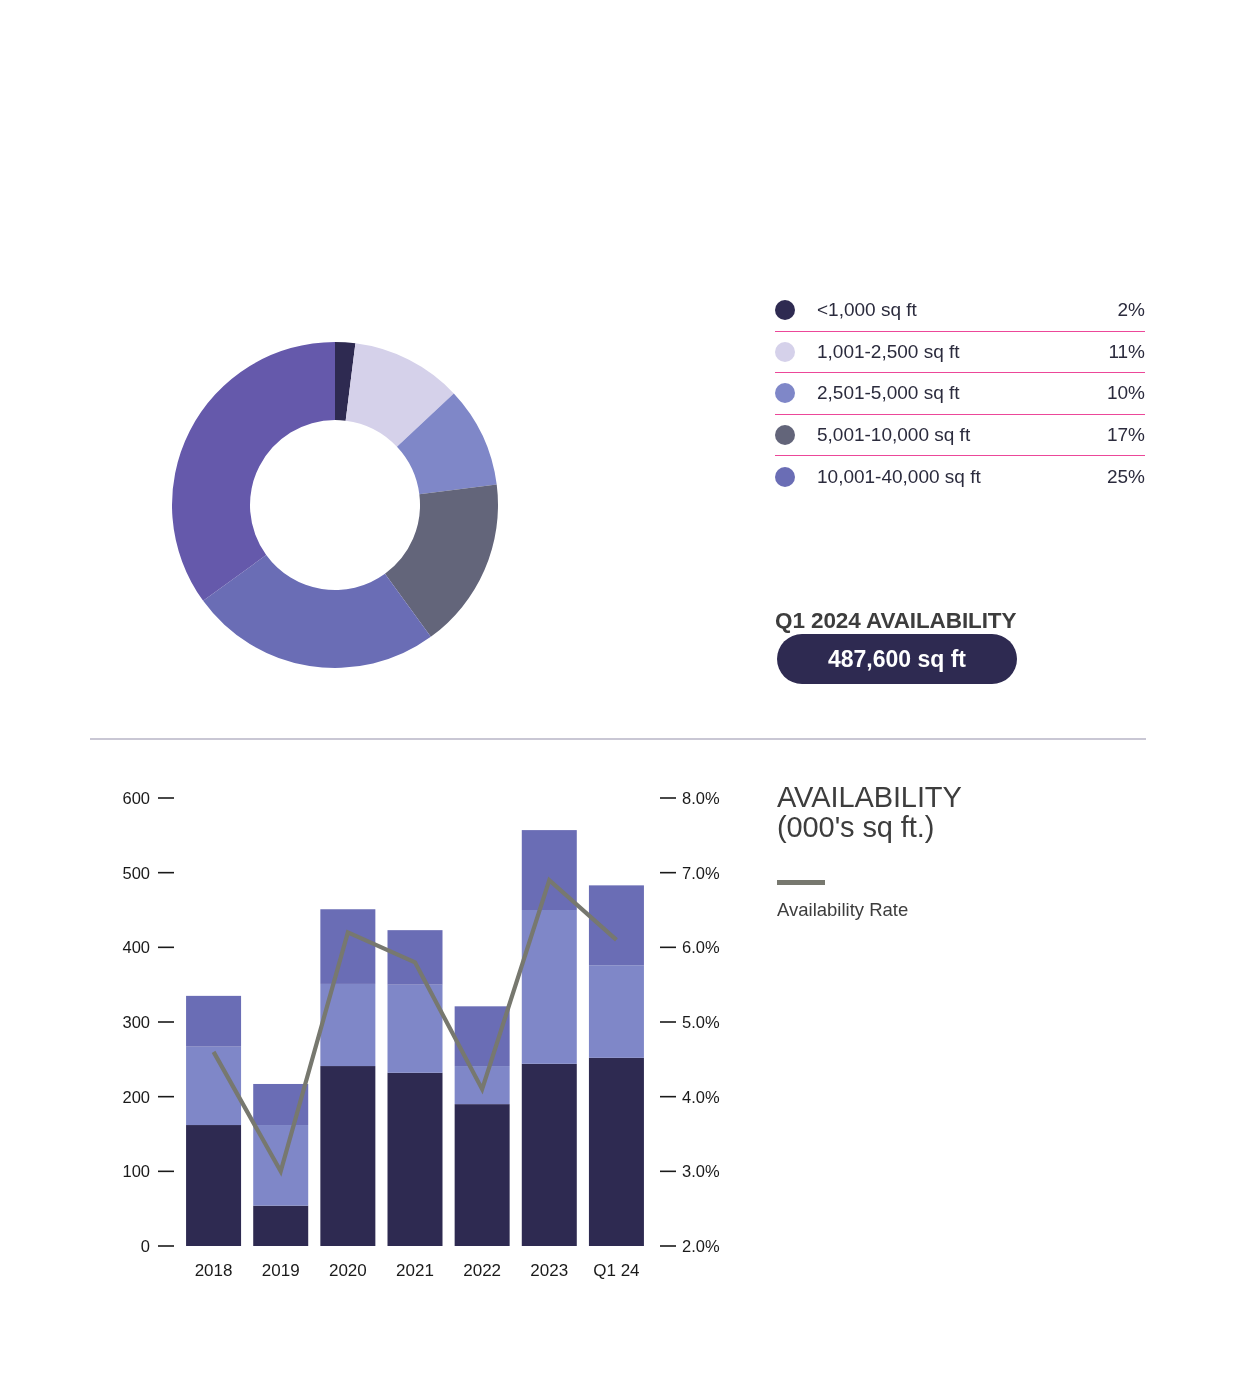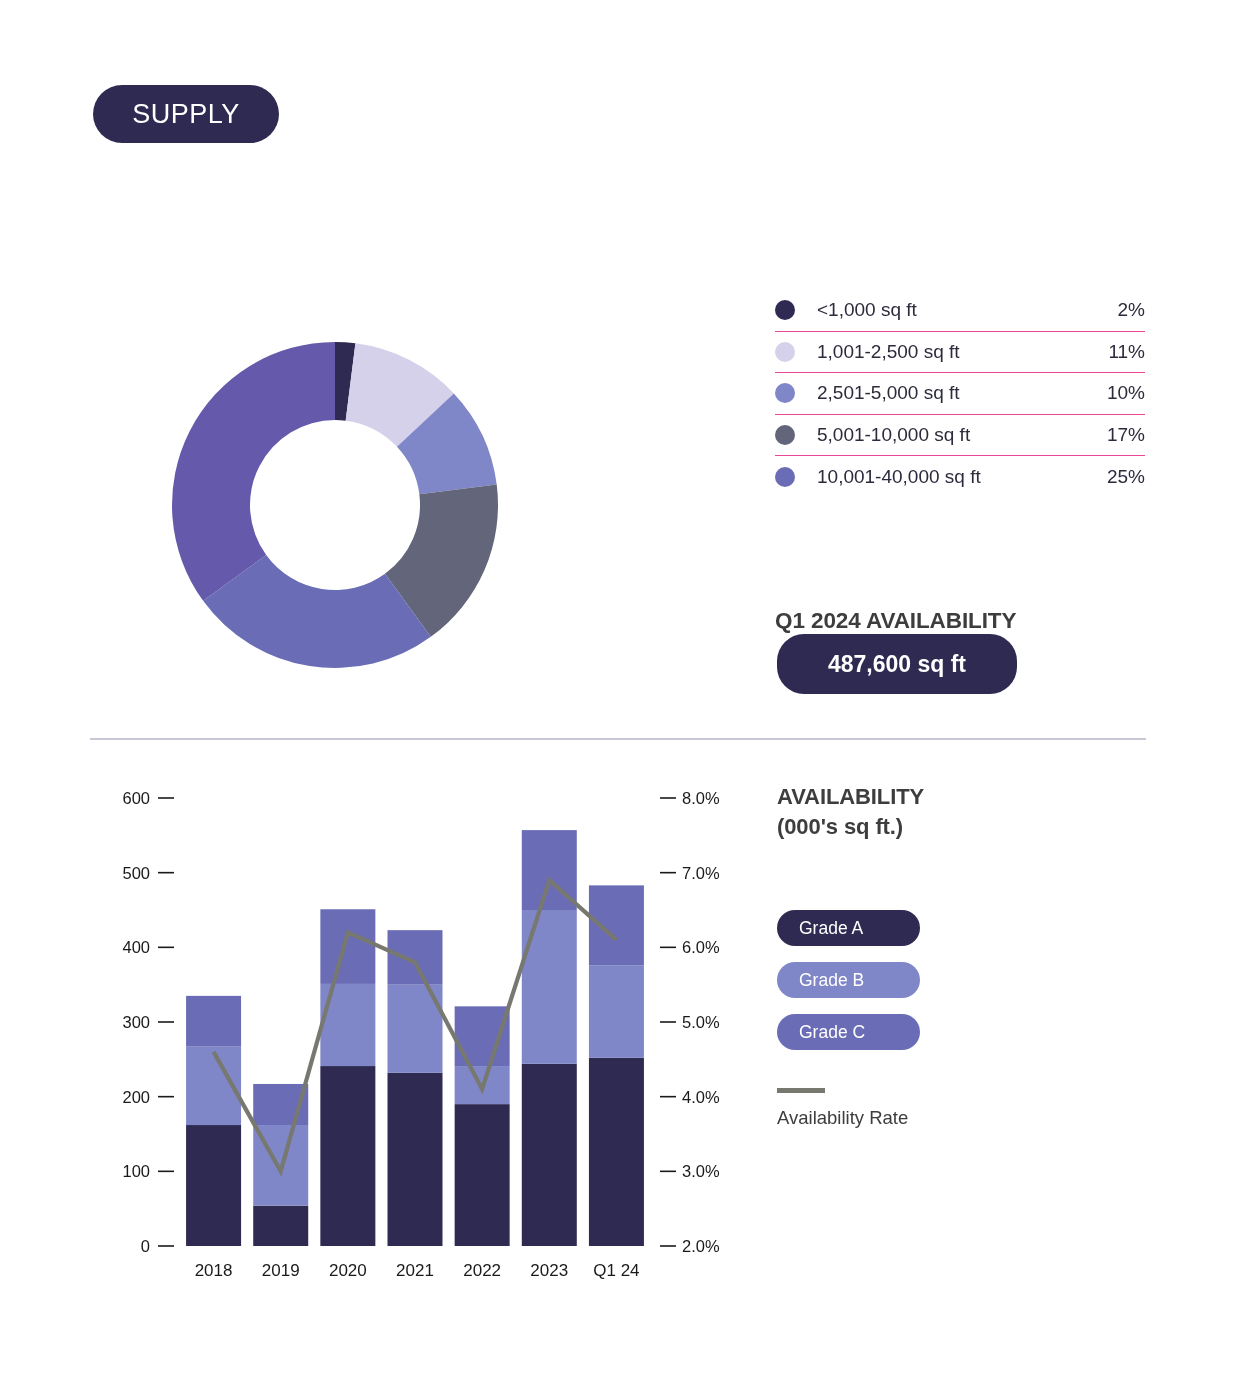--- a/index.html
+++ b/index.html
@@ -77,21 +77,21 @@
   
   #avail-head {
     position: absolute;
     left: 775px; top: 608px;
     font-size: 22.5px; font-weight: bold; color: #3d3d3d;
     letter-spacing: -0.1px;
   }
   #avail-pill {
     position: absolute;
     left: 777px; top: 634px;
-    width: 240px; height: 60px;
+    width: 240px; height: 50px;
     background: #2e2a51;
     border-radius: 27px;
     display: flex; align-items: center; justify-content: center;
   }
   #avail-pill span { color: #fff; font-size: 23px; font-weight: bold; }
 
   
   #divider {
     position: absolute;
     left: 90px; top: 738px;
@@ -99,21 +99,21 @@
     background: #c9c7d4;
   }
 
   
   #bar-chart { position: absolute; left: 100px; top: 780px; width: 640px; height: 500px; }
   #bar-chart svg { display: block; }
 
   
   #bar-legend { position: absolute; left: 777px; top: 782px; width: 260px; }
   #bar-legend .bl-title {
-    font-size: 22px; font-weight: bold; color: #3d3d3d;
+    font-size: 29px; font-weight: normal; color: #3d3d3d;
     line-height: 30px; letter-spacing: -0.1px;
   }
   .grade-pill {
     width: 143px; height: 36px;
     border-radius: 18px;
     display: flex; align-items: center;
     padding-left: 22px;
     color: #ffffff;
     font-size: 17.5px;
     margin-top: 16px;
@@ -128,23 +128,20 @@
     margin-top: 14px;
     font-size: 18.5px;
     color: #3d3d3d;
   }
 </style>
 </head>
 <body>
 
 <div id="page">
 
-  <div class="supply-pill">
-    <span>SUPPLY</span>
-  </div>
 
 
   <div id="donut-wrap">
     <svg width="330" height="330" viewBox="0 0 330 330">
       <g id="donut-slices">
           <path d="M 165 2 A 163 163 0 0 1 185.4293170709816 3.2853036857401037 L 175.65332485296585 80.67025038826938 A 85 85 0 0 0 165 80 Z" fill="#2e2a51"></path>
           <path d="M 185.4293170709816 3.2853036857401037 A 163 163 0 0 1 283.8218862696901 53.41882173362376 L 226.96233333081997 106.81349599606148 A 85 85 0 0 0 175.65332485296585 80.67025038826938 Z" fill="#d5d1ea"></path>
           <path d="M 283.8218862696901 53.41882173362376 A 163 163 0 0 1 326.71469631425987 144.57068292901843 L 249.32974961173062 154.34667514703415 A 85 85 0 0 0 226.96233333081997 106.81349599606148 Z" fill="#7f87c8"></path>
           <path d="M 326.71469631425987 144.57068292901843 A 163 163 0 0 1 260.80899612367307 296.86977008311646 L 214.9617464448602 233.76644452187054 A 85 85 0 0 0 249.32974961173062 154.34667514703415 Z" fill="#63657a"></path>
           <path d="M 260.80899612367307 296.86977008311646 A 163 163 0 0 1 33.13022991688359 260.8089961236731 L 96.23355547812947 214.96174644486024 A 85 85 0 0 0 214.9617464448602 233.76644452187054 Z" fill="#6a6db5"></path>
@@ -258,28 +255,17 @@
           <text x="516.4285714285714" y="496" text-anchor="middle" font-size="17" fill="#1a1a1a" font-family="&quot;Liberation Sans&quot;, sans-serif">Q1 24</text>
         </g>
     </svg>
   </div>
 
   <div id="bar-legend">
     <div class="bl-title">
       <div>AVAILABILITY</div>
       <div>(000's sq ft.)</div>
     </div>
-    <div id="grade-pills">
-        <div class="grade-pill" id="grade-a-pill" style="background: rgb(46, 42, 81);">
-          <span>Grade A</span>
-        </div>
-        <div class="grade-pill" style="background: rgb(127, 135, 200);">
-          <span>Grade B</span>
-        </div>
-        <div class="grade-pill" style="background: rgb(106, 109, 181);">
-          <span>Grade C</span>
-        </div>
-      </div>
     <div class="rate-swatch"></div>
     <div class="rate-label">Availability Rate</div>
   </div>
 
 </div>
 
 </body></html>

